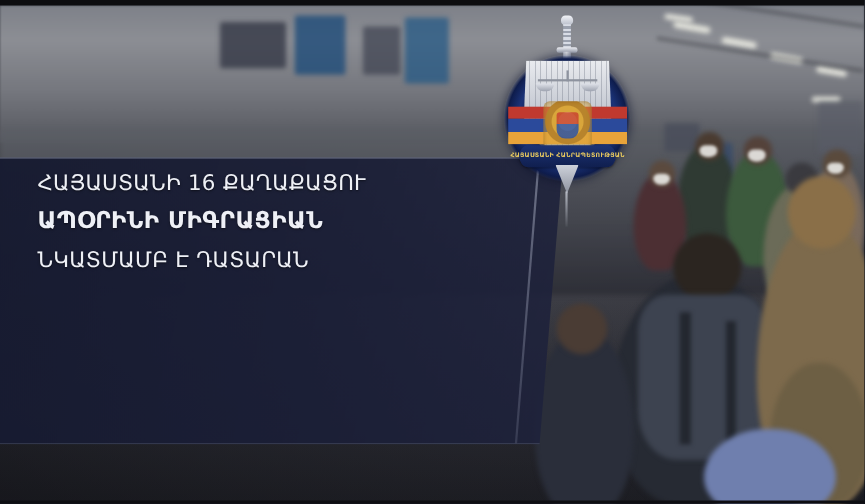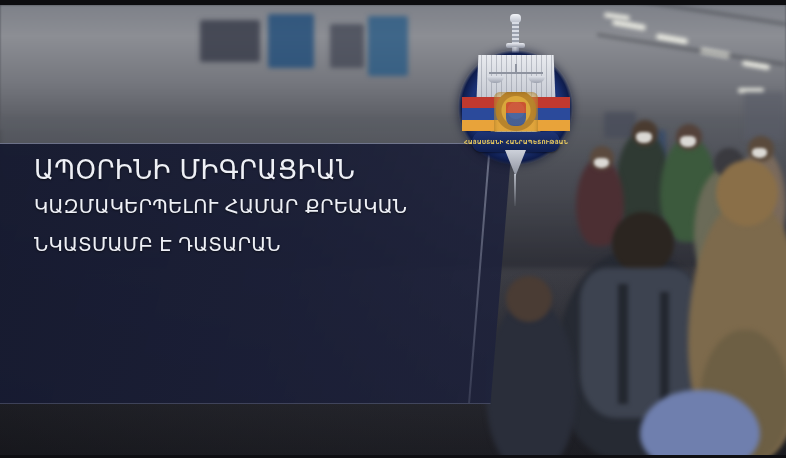--- a/index.html
+++ b/index.html
@@ -126,21 +126,21 @@
     top: 152px;
     width: 470px;
     color: #eef0f6;
     letter-spacing: 0.2px;
   }
   .cap-line {
     white-space: nowrap;
     text-shadow: 0 1px 2px rgba(0,0,0,0.55);
   }
   .cap-l1 { font-size: 19.5px; line-height: 30px; font-weight: 400; }
-  .cap-l2 { font-size: 26px; line-height: 36px; font-weight: 400; letter-spacing: 0.4px; }
+  .cap-l2 { font-size: 21px; line-height: 36px; font-weight: 700; letter-spacing: 0.4px; }
   .cap-l3, .cap-l4, .cap-l5, .cap-l6 {
     font-size: 19.5px; line-height: 38px; font-weight: 400;
   }
 
   
   .emblem {
     position: absolute;
     left: 447px;
     top: 14px;
     width: 137px;
@@ -350,22 +350,22 @@
     <div class="head" style="left:506px; top:276px; width:46px; height:46px; background:#4a3c34;"></div>
   </div>
 
   <div class="letterbox-top"></div>
   <div class="letterbox-bottom"></div>
 
   <div class="caption-panel"></div>
   <div class="panel-edge"></div>
 
   <div class="caption-text">
+    <div class="cap-line cap-l1">ՀԱՅԱՍՏԱՆԻ 16 ՔԱՂԱՔԱՑՈՒ</div>
     <div class="cap-line cap-l2">ԱՊՕՐԻՆԻ ՄԻԳՐԱՑԻԱՆ</div>
-    <div class="cap-line cap-l3">ԿԱԶՄԱԿԵՐՊԵԼՈՒ ՀԱՄԱՐ ՔՐԵԱԿԱՆ</div>
     <div class="cap-line cap-l6">ՆԿԱՏՄԱՄԲ Է ԴԱՏԱՐԱՆ</div>
   </div>
 
   <div class="emblem">
 
     <div class="em-sword">
       <div class="em-sword-pommel"></div>
       <div class="em-sword-grip"></div>
       <div class="em-sword-guard"></div>
       <div class="em-sword-blade"></div>

